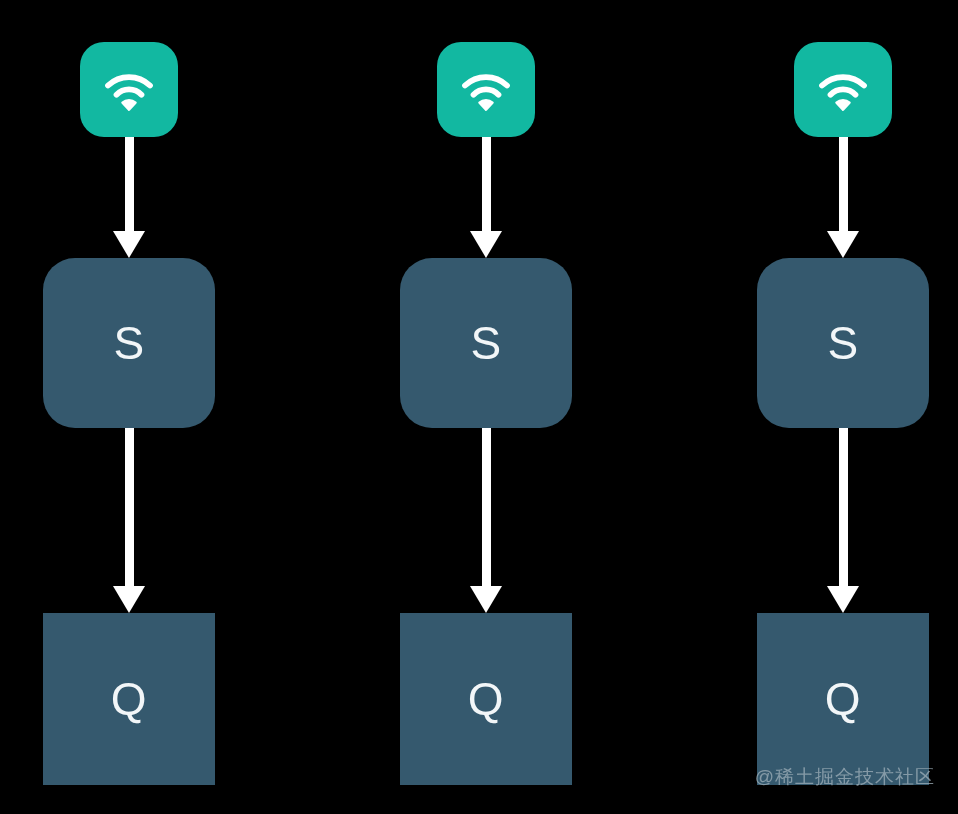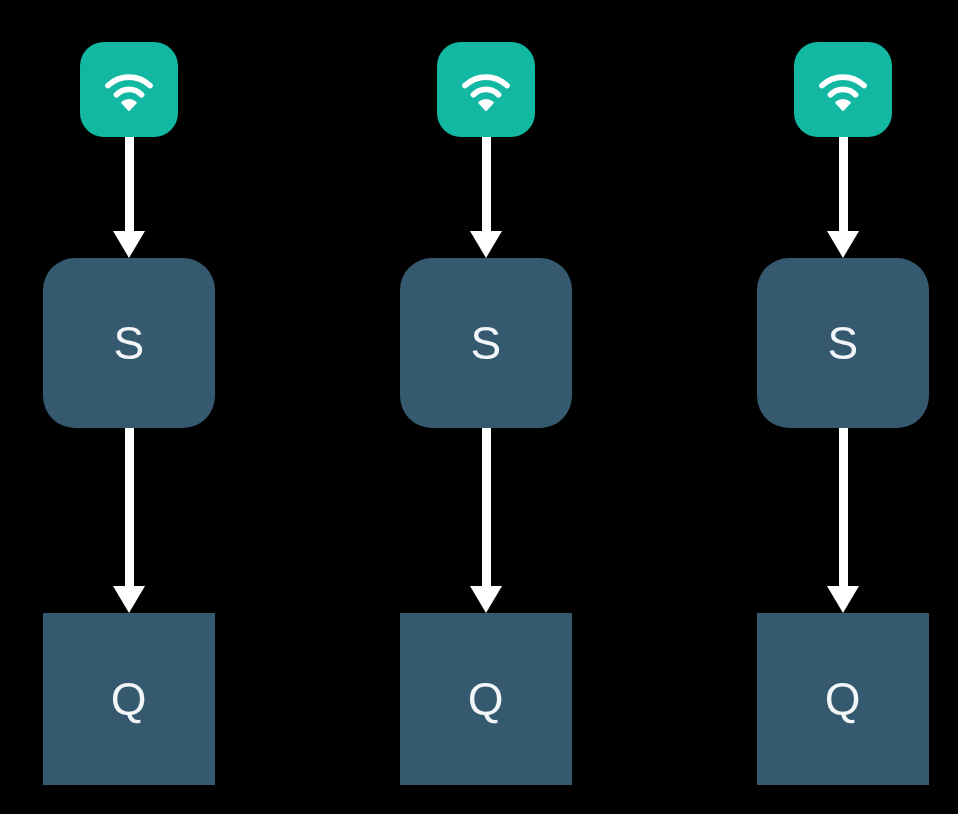--- a/index.html
+++ b/index.html
@@ -173,13 +173,14 @@
         <div class="shaft"></div>
         <div class="head"></div>
       </div>
       <div class="node node-q">
         <span>Q</span>
       </div>
     </div>
 
   </div>
 
+  <div class="watermark">@稀土掘金技术社区</div>
 </div>
 
 </body></html>

